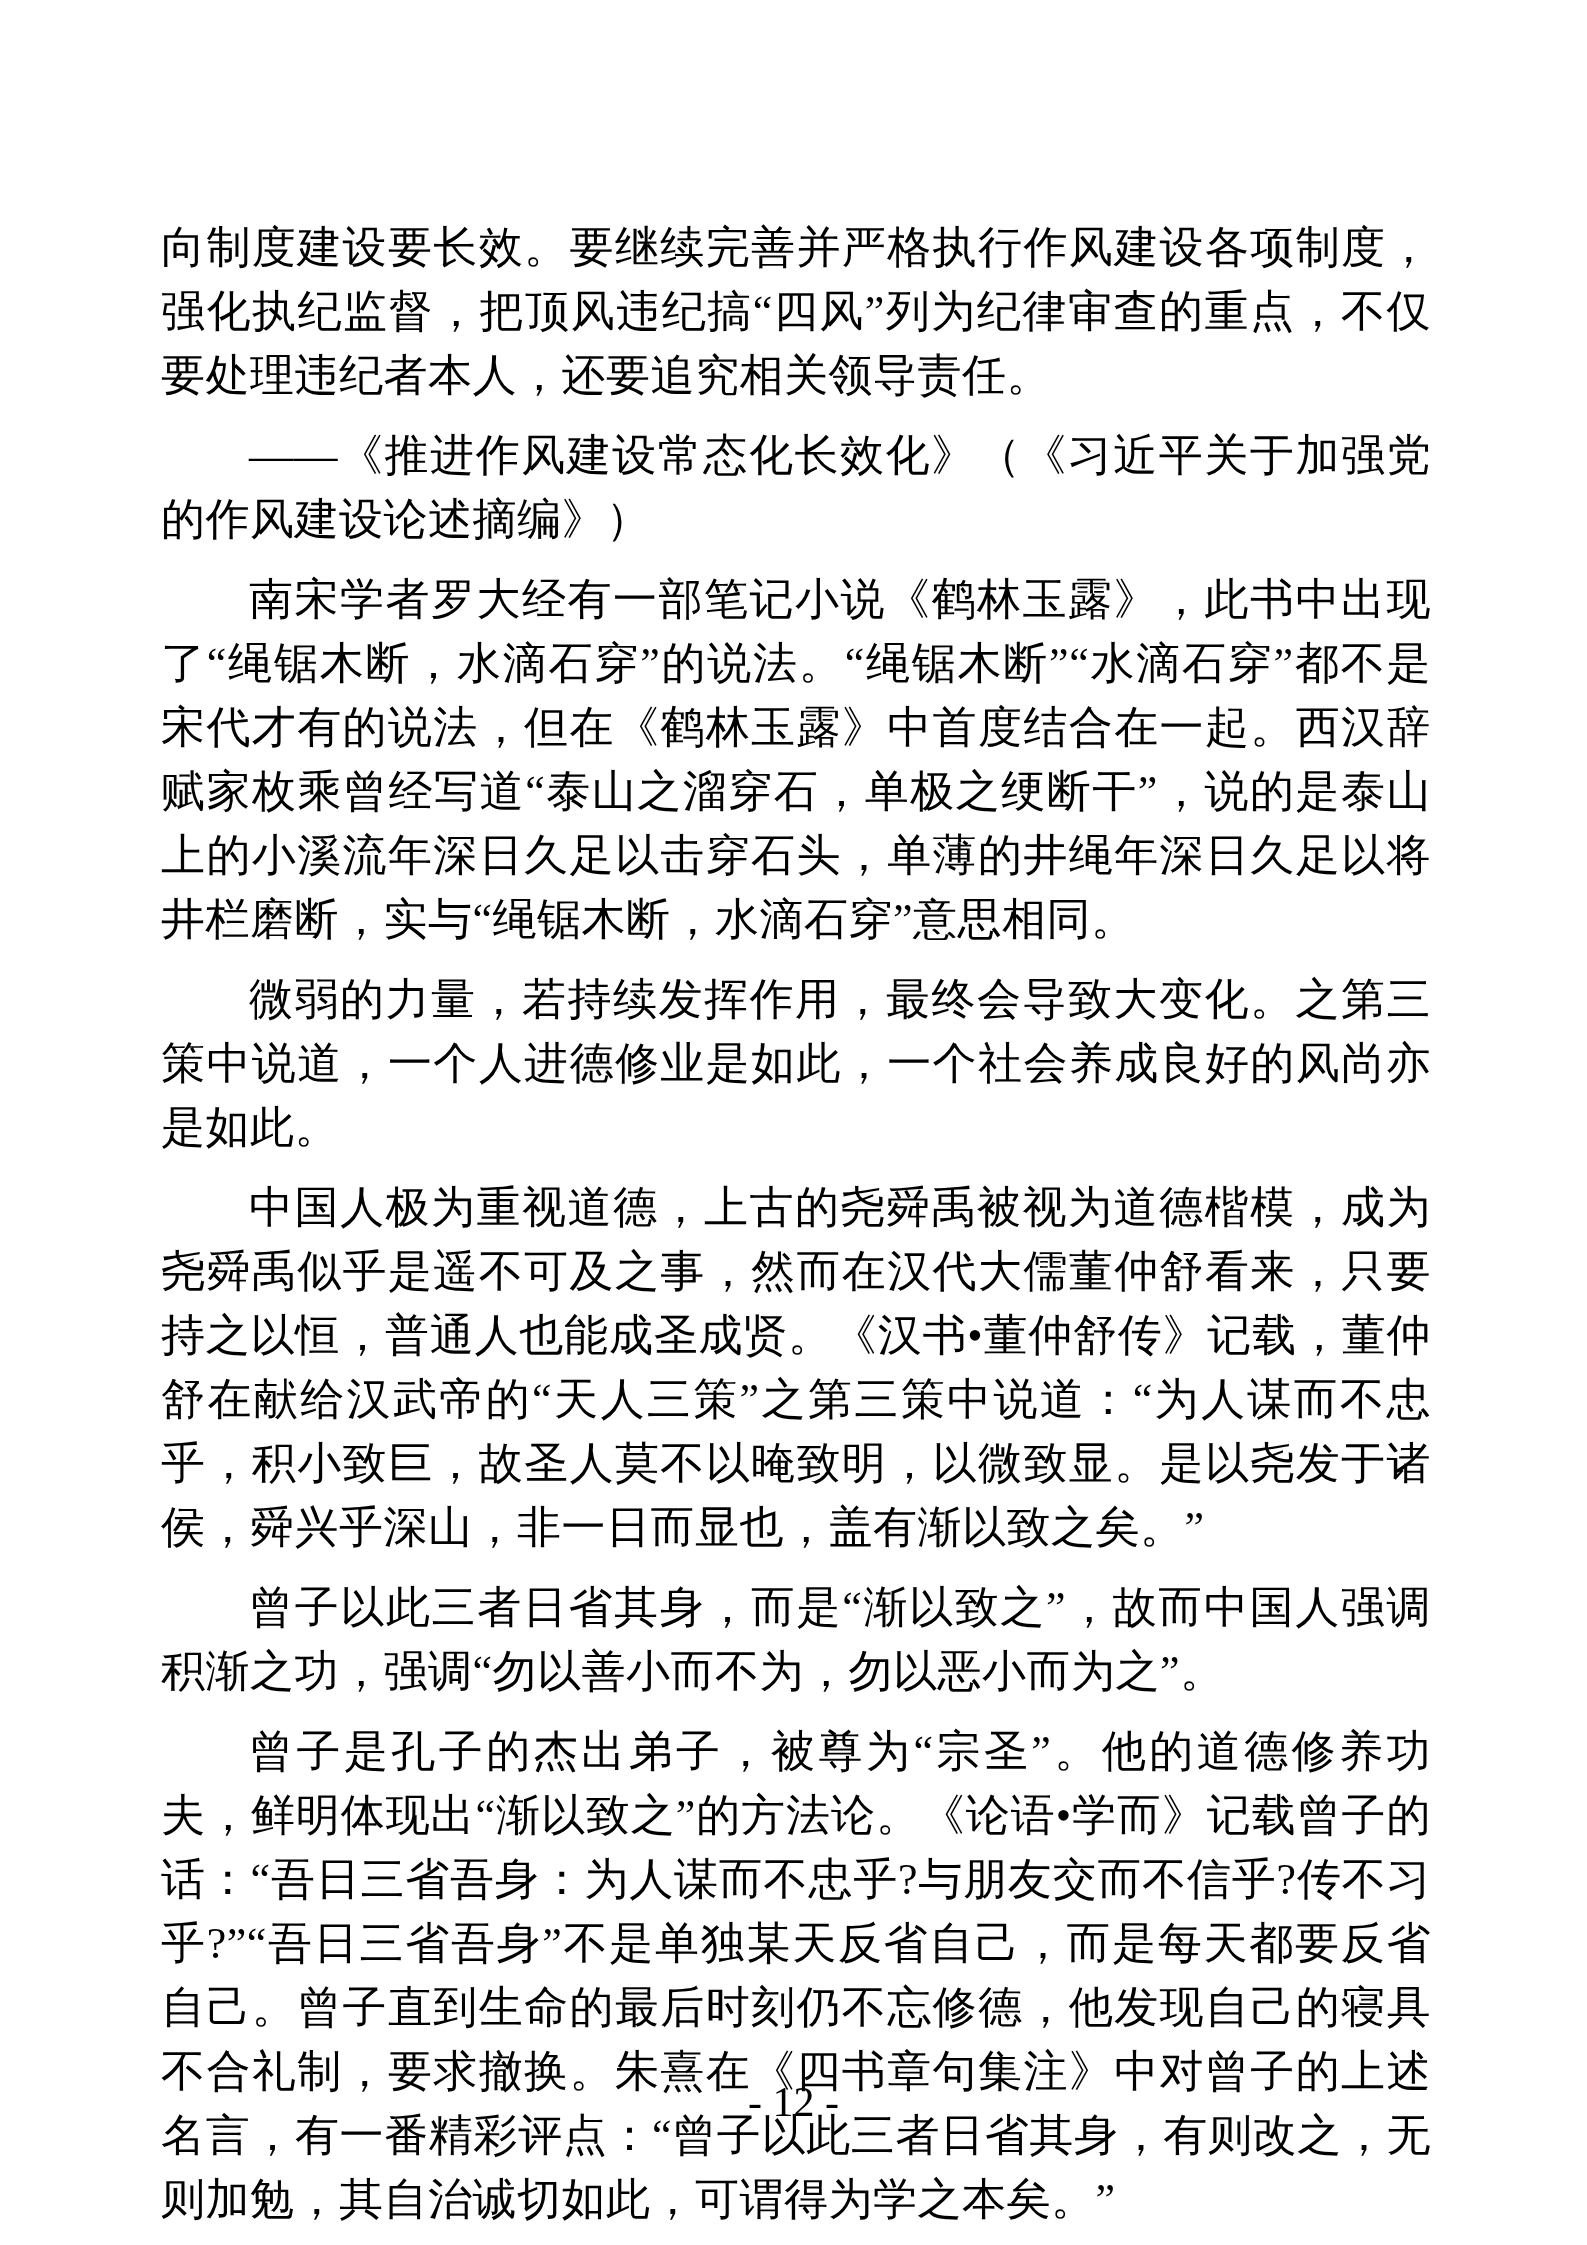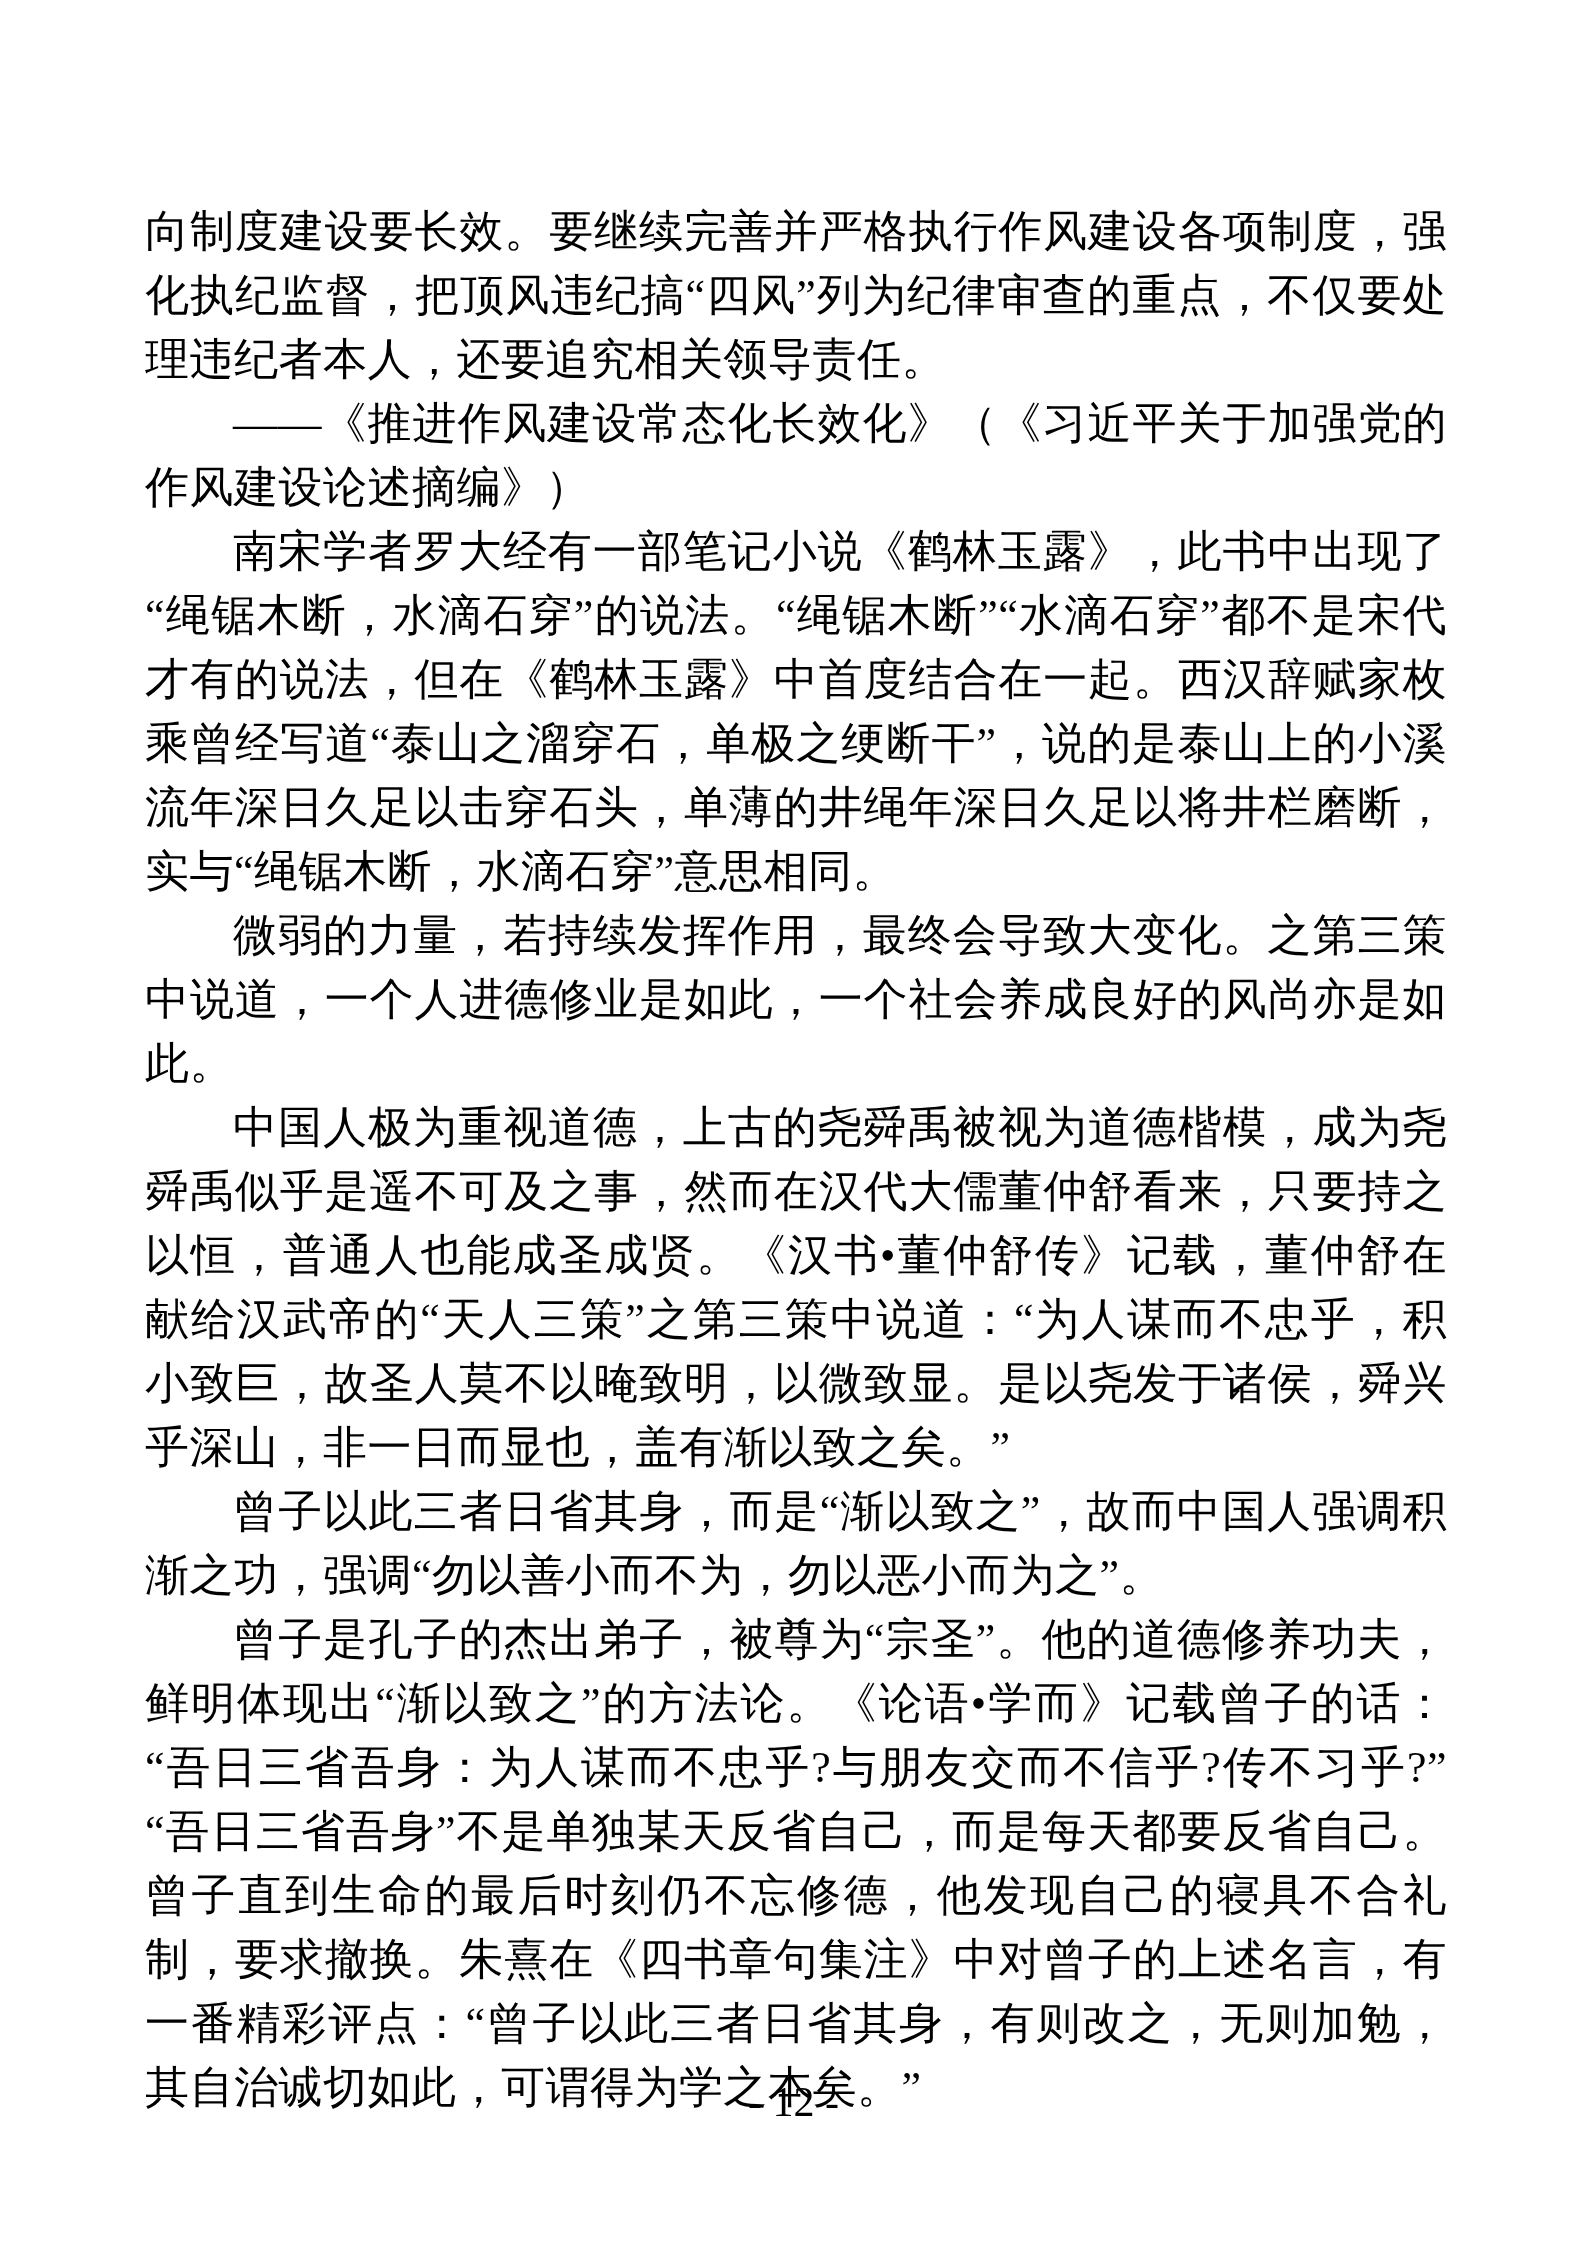--- a/index.html
+++ b/index.html
@@ -16,21 +16,21 @@
     font-family: "Liberation Serif", "DejaVu Serif", serif;
     overflow: hidden;
   }
   .text-block {
     position: absolute;
     left: 145px;
     top: 200px;
     width: 1302px;
   }
   .text-block p {
-    margin: 0;
+    margin: 16px;
     padding: 0;
     font-size: 44px;
     line-height: 64px;
     text-align: justify;
     text-justify: inter-character;
     text-indent: 2em;
     letter-spacing: 0.5px;
     word-break: break-all;
   }
   .text-block p.no-indent {

